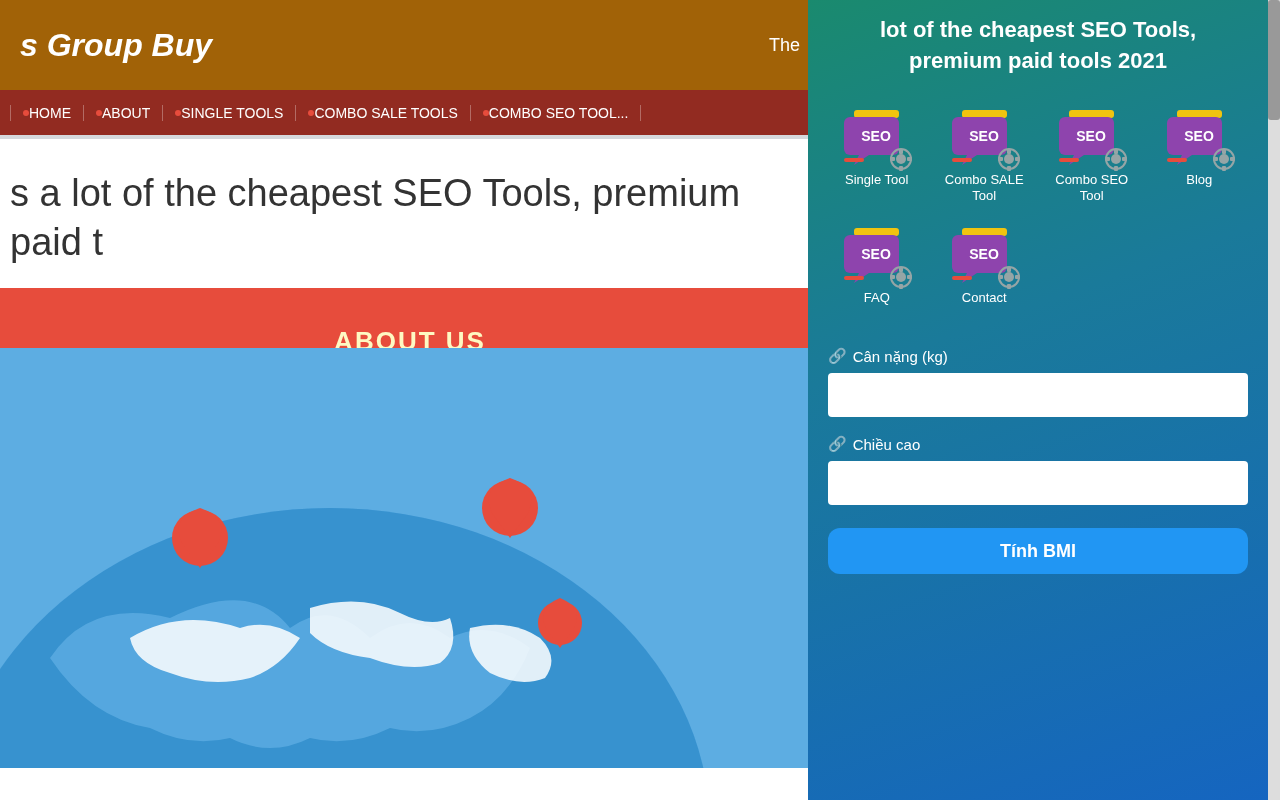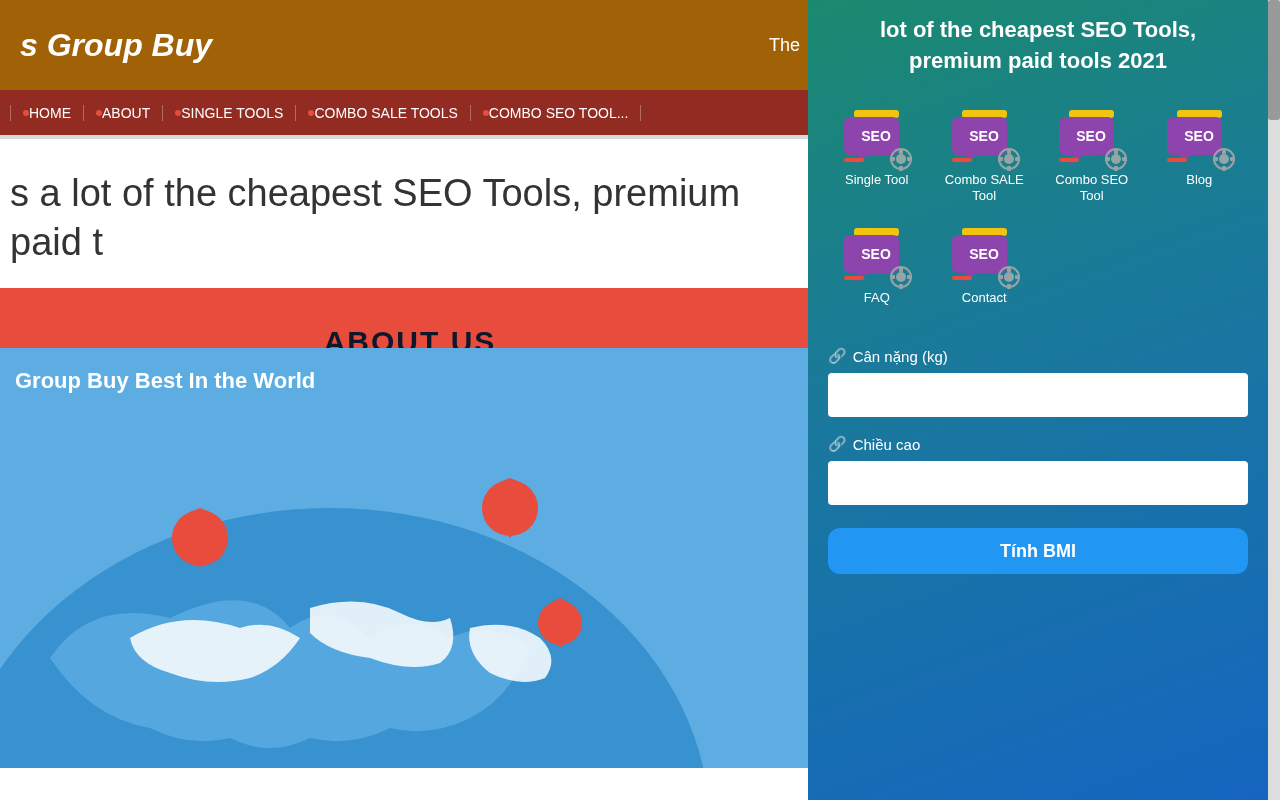--- a/index.html
+++ b/index.html
@@ -80,22 +80,22 @@
 
     
     .about-bar {
       background: #e74c3c;
       height: 60px;
       display: flex;
       align-items: center;
       justify-content: center;
     }
     .about-bar span {
-      color: #0f172a;
-      font-size: 30px;
+      color: #fef9c3;
+      font-size: 26px;
       font-weight: bold;
       letter-spacing: 2px;
       margin-top: 48px;
     }
 
     
     .map-section {
       background: #5dade2;
       height: 420px;
       position: relative;
@@ -243,23 +243,20 @@
 
   <div class="hero-section">
     <span>s a lot of the cheapest SEO Tools, premium paid t</span>
   </div>
 
   <div class="about-bar">
     <span>ABOUT US</span>
   </div>
 
   <div class="map-section">
-    <div style="position:absolute; top:20px; left:15px;">
-      <span class="map-subtitle">Group Buy Best In the World</span>
-    </div>
 
     <svg style="position:absolute; bottom:-10px; left:-30px; width:830px; height:400px;" viewBox="0 0 830 400">
 
       <ellipse cx="360" cy="450" rx="380" ry="320" fill="#3498db" opacity="0.7"></ellipse>
       <ellipse cx="360" cy="450" rx="380" ry="320" fill="#2e86c1" opacity="0.5"></ellipse>
 
       <path d="M80 280 Q120 220 200 240 Q280 200 320 250 Q360 220 400 260 Q440 230 480 260 Q520 240 560 270 Q540 320 500 340 Q460 360 420 350 Q380 370 340 360 Q300 380 260 360 Q220 370 180 350 Q120 340 80 280Z" fill="#5dade2" opacity="0.8"></path>
 
       <path d="M160 260 Q210 230 270 250 Q300 240 330 260 Q310 290 280 300 Q240 310 200 295 Q165 285 160 260Z" fill="white" opacity="0.85"></path>
       <path d="M340 230 Q390 215 430 235 Q460 250 480 240 Q490 270 470 285 Q440 295 400 280 Q360 275 340 255Z" fill="white" opacity="0.85"></path>

